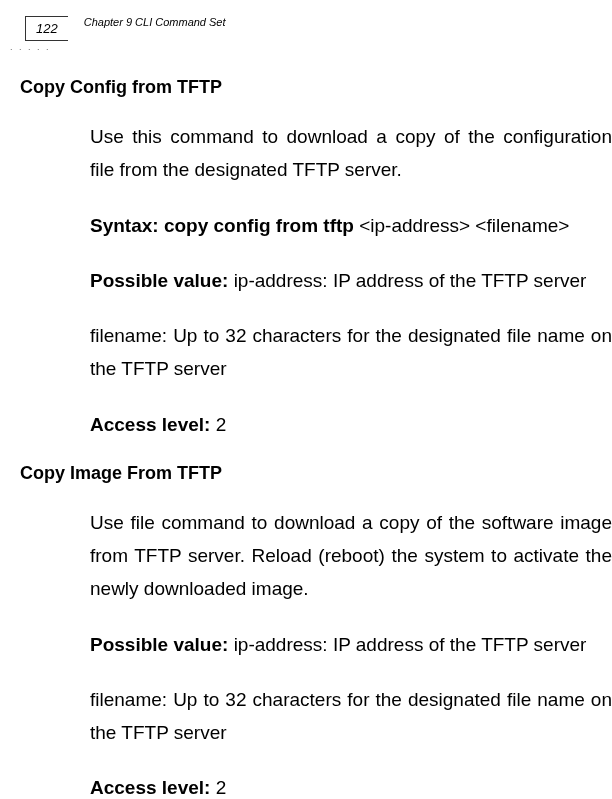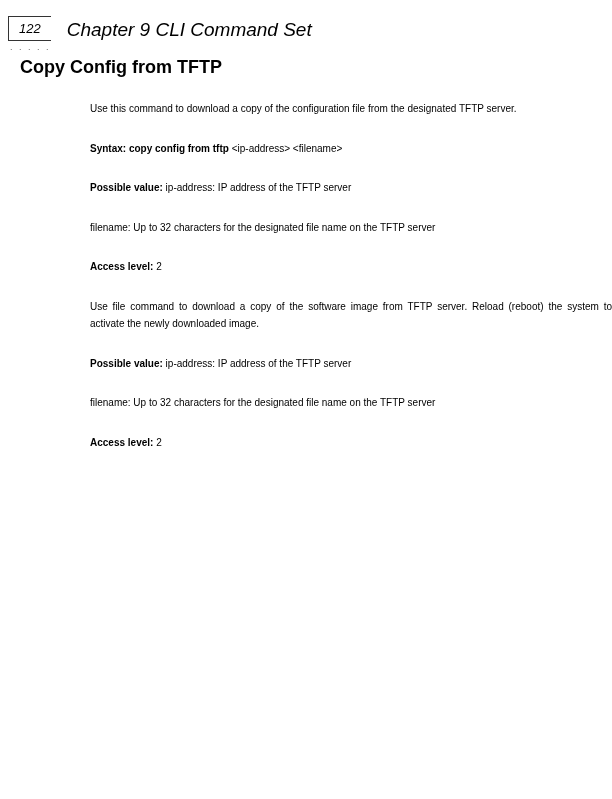--- a/index.html
+++ b/index.html
@@ -11,36 +11,36 @@
       width: 612px;
       height: 799px;
       font-family: Arial, Helvetica, sans-serif;
       font-size: 15px;
       color: #000;
       background: #fff;
       position: relative;
     }
     .header {
       display: flex;
-      align-items: flex-end;
+      align-items: flex-start;
       padding-top: 16px;
-      padding-left: 8px;
-      margin-bottom: 16px;
+      padding-left: 25px;
+      margin-bottom: 36px;
     }
     .page-number-box {
       border: 1px solid #333;
       border-right: none;
       padding: 4px 10px;
       font-style: italic;
       font-size: 13px;
       position: relative;
     }
     .chapter-title {
       font-style: italic;
-      font-size: 19px;
+      font-size: 11px;
       margin-left: 16px;
     }
     .dotted-line {
       position: absolute;
       left: 10px;
       top: 42px;
       font-size: 9px;
       letter-spacing: 2px;
       color: #666;
     }
@@ -51,21 +51,21 @@
     .section-heading {
       font-weight: bold;
       font-size: 18px;
       margin-bottom: 22px;
     }
     .body-block {
       padding-left: 70px;
       margin-bottom: 22px;
     }
     .body-text {
-      font-size: 10px;
+      font-size: 19px;
       line-height: 1.75;
       text-align: justify;
       text-justify: inter-word;
     }
     .label-bold {
       font-weight: bold;
       margin-top: 35px;
     }
     .italic {
     }
@@ -107,20 +107,21 @@
       <span class="italic">filename</span><span>: Up to 32 characters for the designated file name on the TFTP server</span>
     </div>
   </div>
 
   <div class="body-block">
     <div class="body-text">
       <span class="label-bold">Access level: </span><span>2</span>
     </div>
   </div>
 
+  <div class="section-heading second-section">Copy Image From TFTP</div>
 
   <div class="body-block">
     <div class="body-text">Use file command to download a copy of the software image from TFTP server. Reload (reboot) the system to activate the newly downloaded image.</div>
   </div>
 
 
   <div class="body-block">
     <div class="body-text">
       <span class="label-bold">Possible value: </span><span class="italic">ip-address</span><span>: IP address of the TFTP server</span>
     </div>

